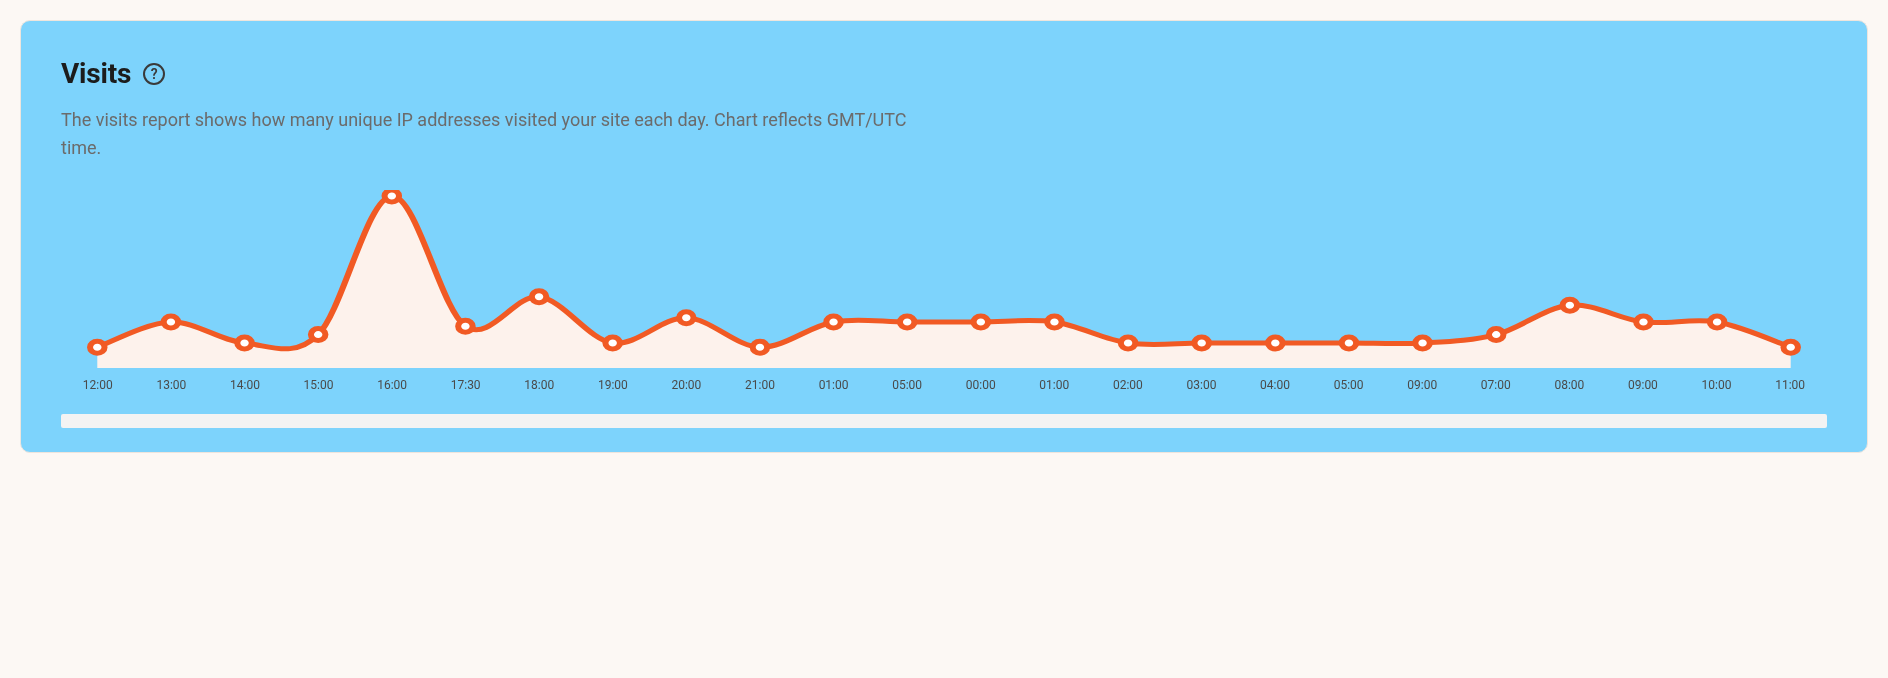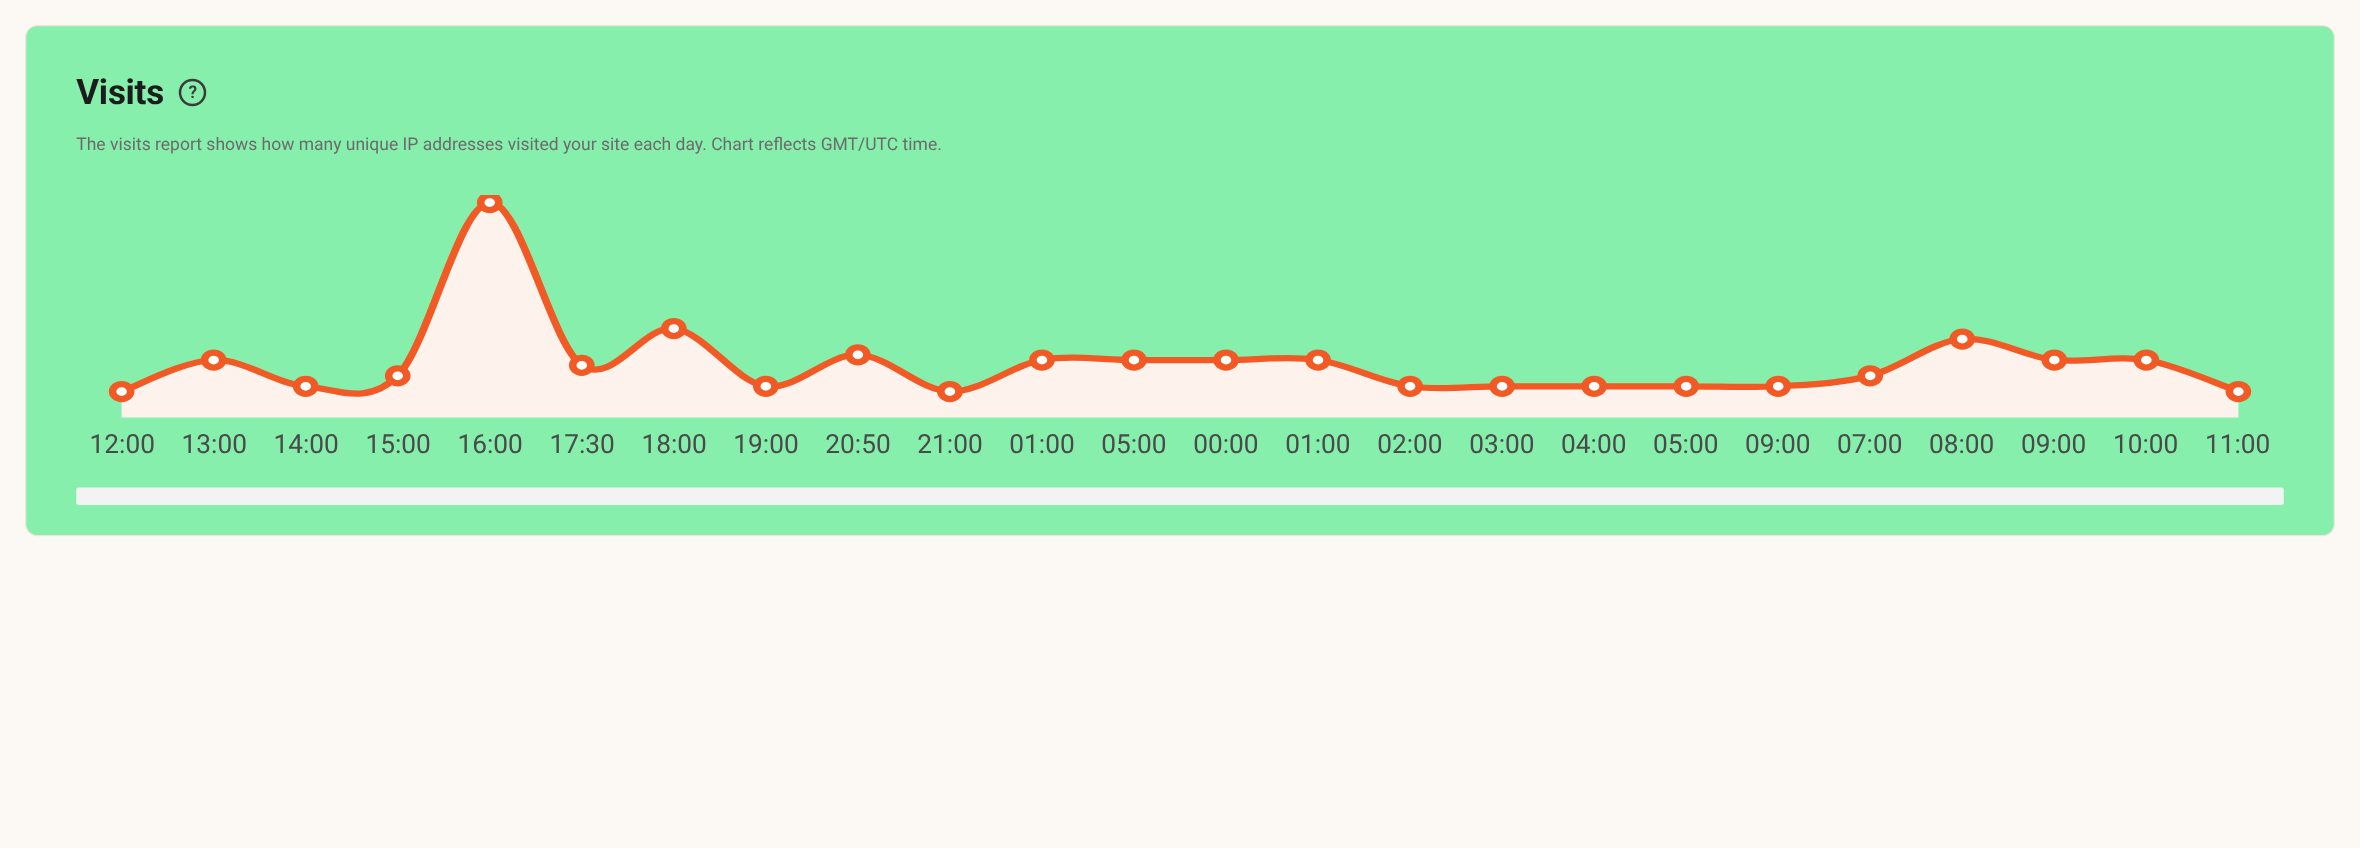--- a/index.html
+++ b/index.html
@@ -6,21 +6,21 @@
       margin: 0;
       padding: 0;
       box-sizing: border-box;
     }
     body {
       font-family: -apple-system, BlinkMacSystemFont, "Segoe UI", Roboto, Helvetica, Arial, sans-serif;
       background: #fcf8f4;
       padding: 20px;
     }
     .card {
-      background: #86efac;
+      background: #7dd3fc;
       border: 1px solid #eee5dd;
       border-radius: 10px;
       padding: 36px 40px 24px 40px;
       width: 100%;
     }
     .header-row {
       display: flex;
       align-items: center;
       gap: 12px;
       margin-bottom: 16px;
@@ -39,21 +39,21 @@
       display: flex;
       align-items: center;
       justify-content: center;
       font-size: 14px;
       font-weight: 600;
       color: #3a3a3a;
       cursor: pointer;
       line-height: 1;
     }
     .description {
-      font-size: 14px;
+      font-size: 18px;
       color: #6b6b6b;
       line-height: 1.55;
       max-width: 860px;
       margin-bottom: 28px;
     }
     .big-number {
       font-size: 48px;
       font-weight: 700;
       color: #1c1c1c;
       margin-bottom: 18px;
@@ -68,21 +68,21 @@
       height: 180px;
       display: block;
     }
     .x-axis {
       display: flex;
       justify-content: space-between;
       padding: 8px 0 0 0;
       width: 100%;
     }
     .tick {
-      font-size: 21px;
+      font-size: 12px;
       color: #4a4a4a;
       text-align: center;
       flex: 1;
     }
     .gray-bar {
       height: 14px;
       background: #f3f3f3;
       border-radius: 2px;
       margin-top: 22px;
     }
@@ -128,21 +128,21 @@
       </svg>
     <div class="x-axis" id="x-axis">
         <span class="tick">12:00</span>
         <span class="tick">13:00</span>
         <span class="tick">14:00</span>
         <span class="tick">15:00</span>
         <span class="tick">16:00</span>
         <span class="tick">17:30</span>
         <span class="tick">18:00</span>
         <span class="tick">19:00</span>
-        <span class="tick">20:50</span>
+        <span class="tick">20:00</span>
         <span class="tick">21:00</span>
         <span class="tick">01:00</span>
         <span class="tick">05:00</span>
         <span class="tick">00:00</span>
         <span class="tick">01:00</span>
         <span class="tick">02:00</span>
         <span class="tick">03:00</span>
         <span class="tick">04:00</span>
         <span class="tick">05:00</span>
         <span class="tick">09:00</span>

